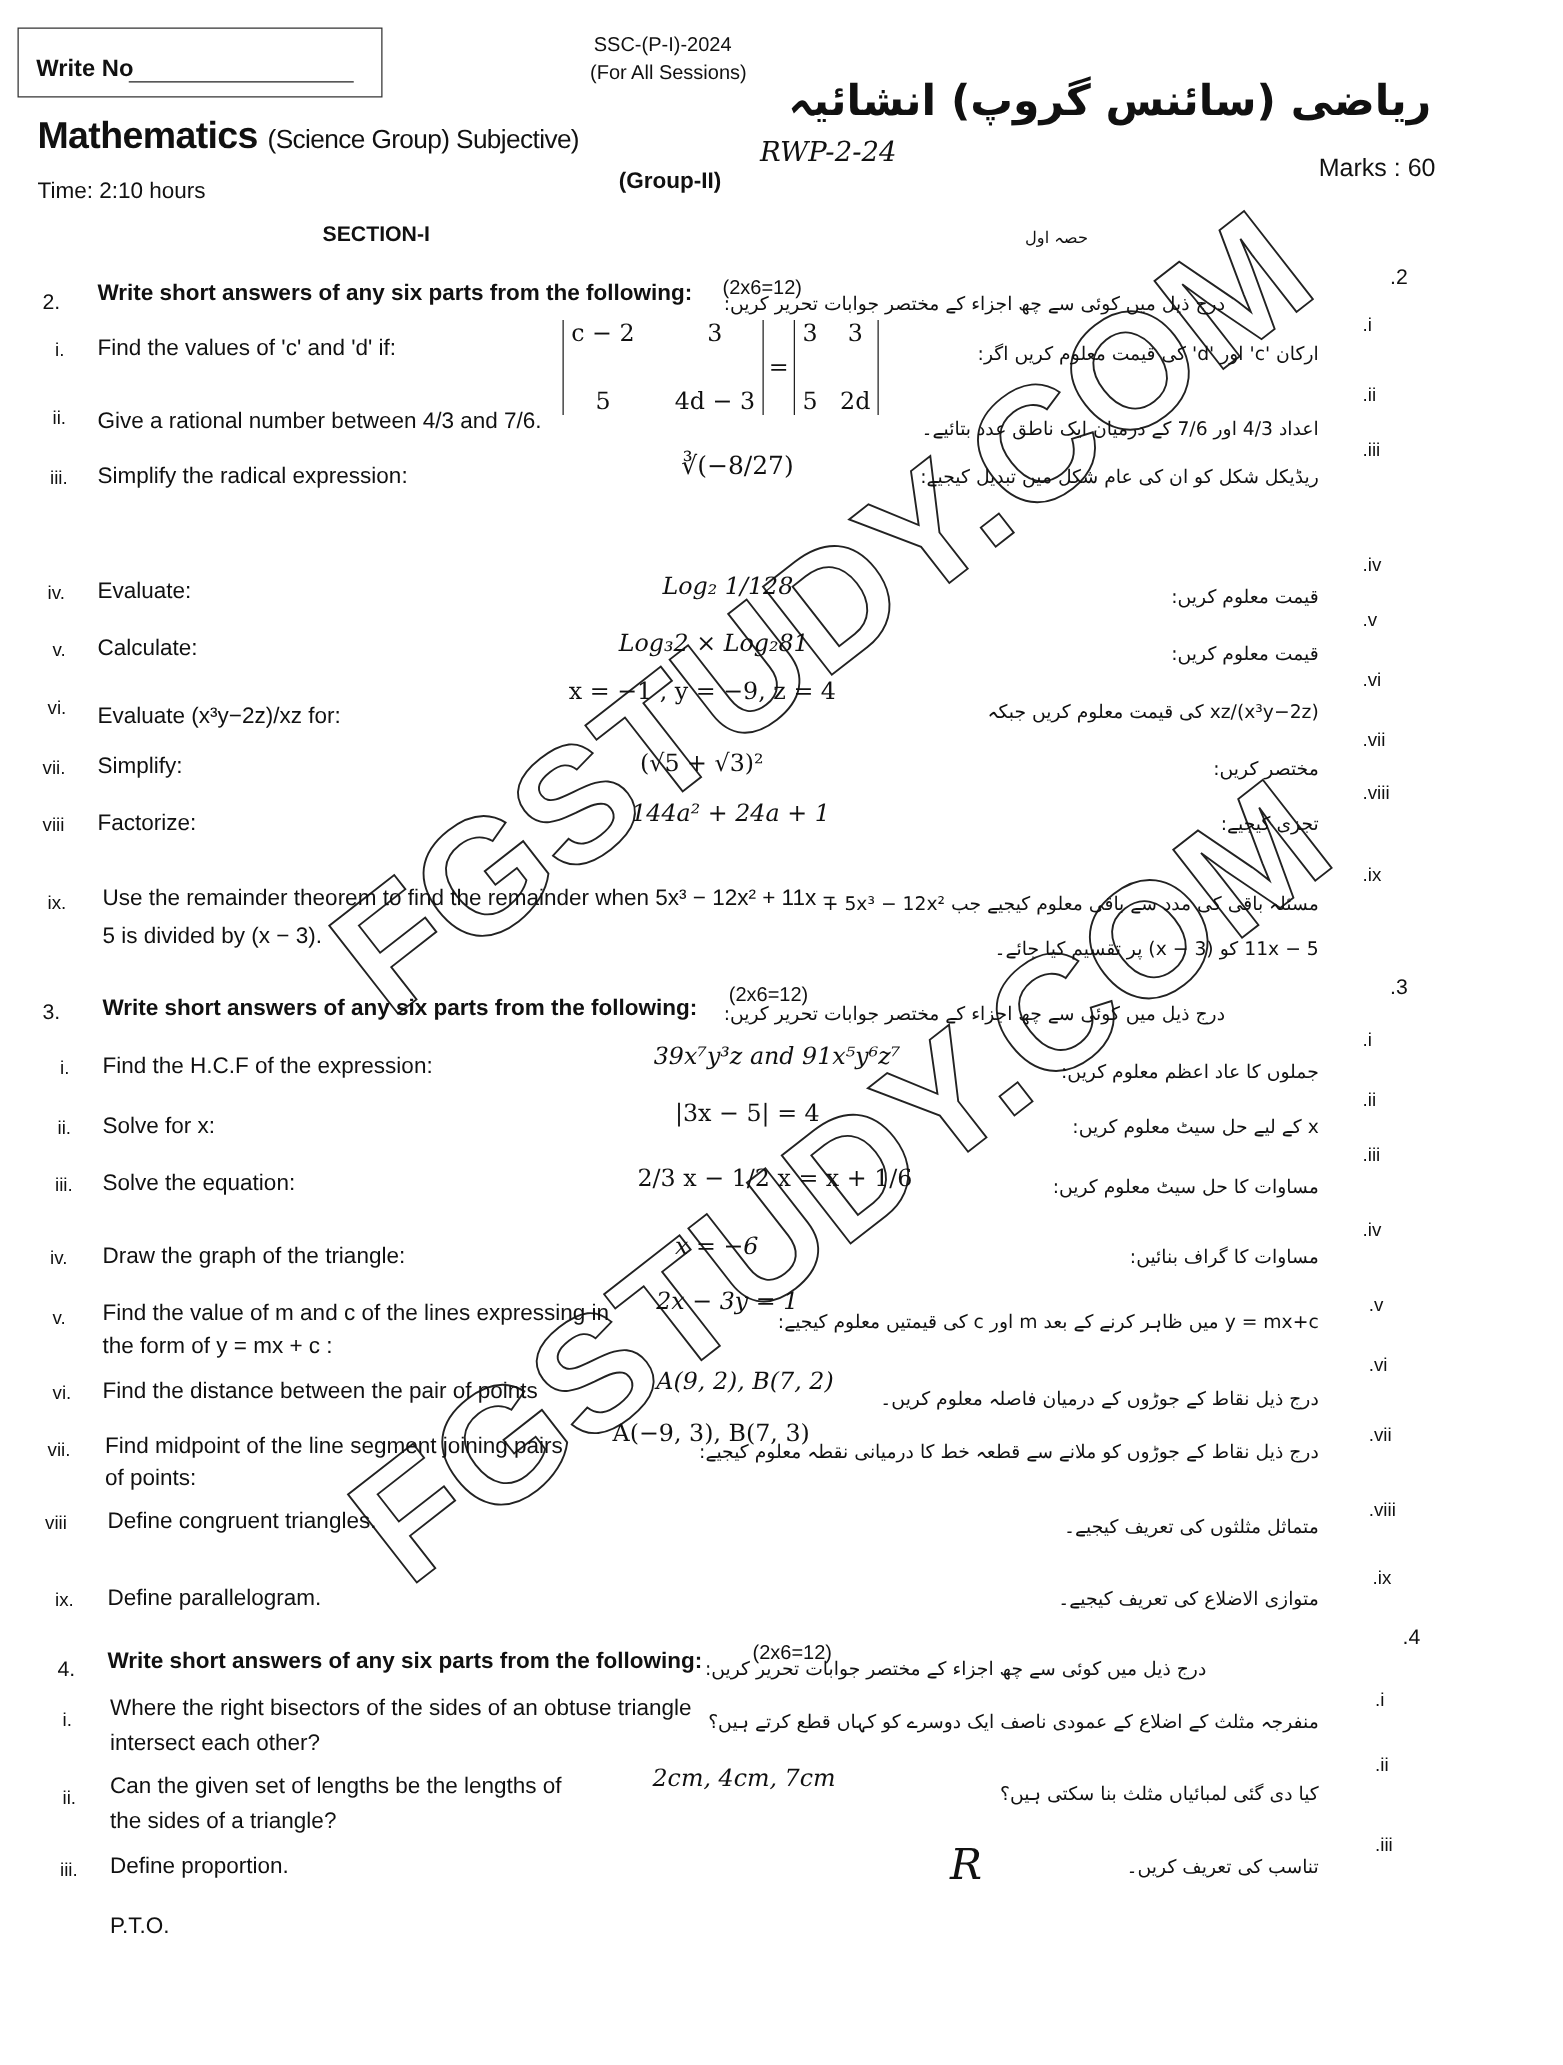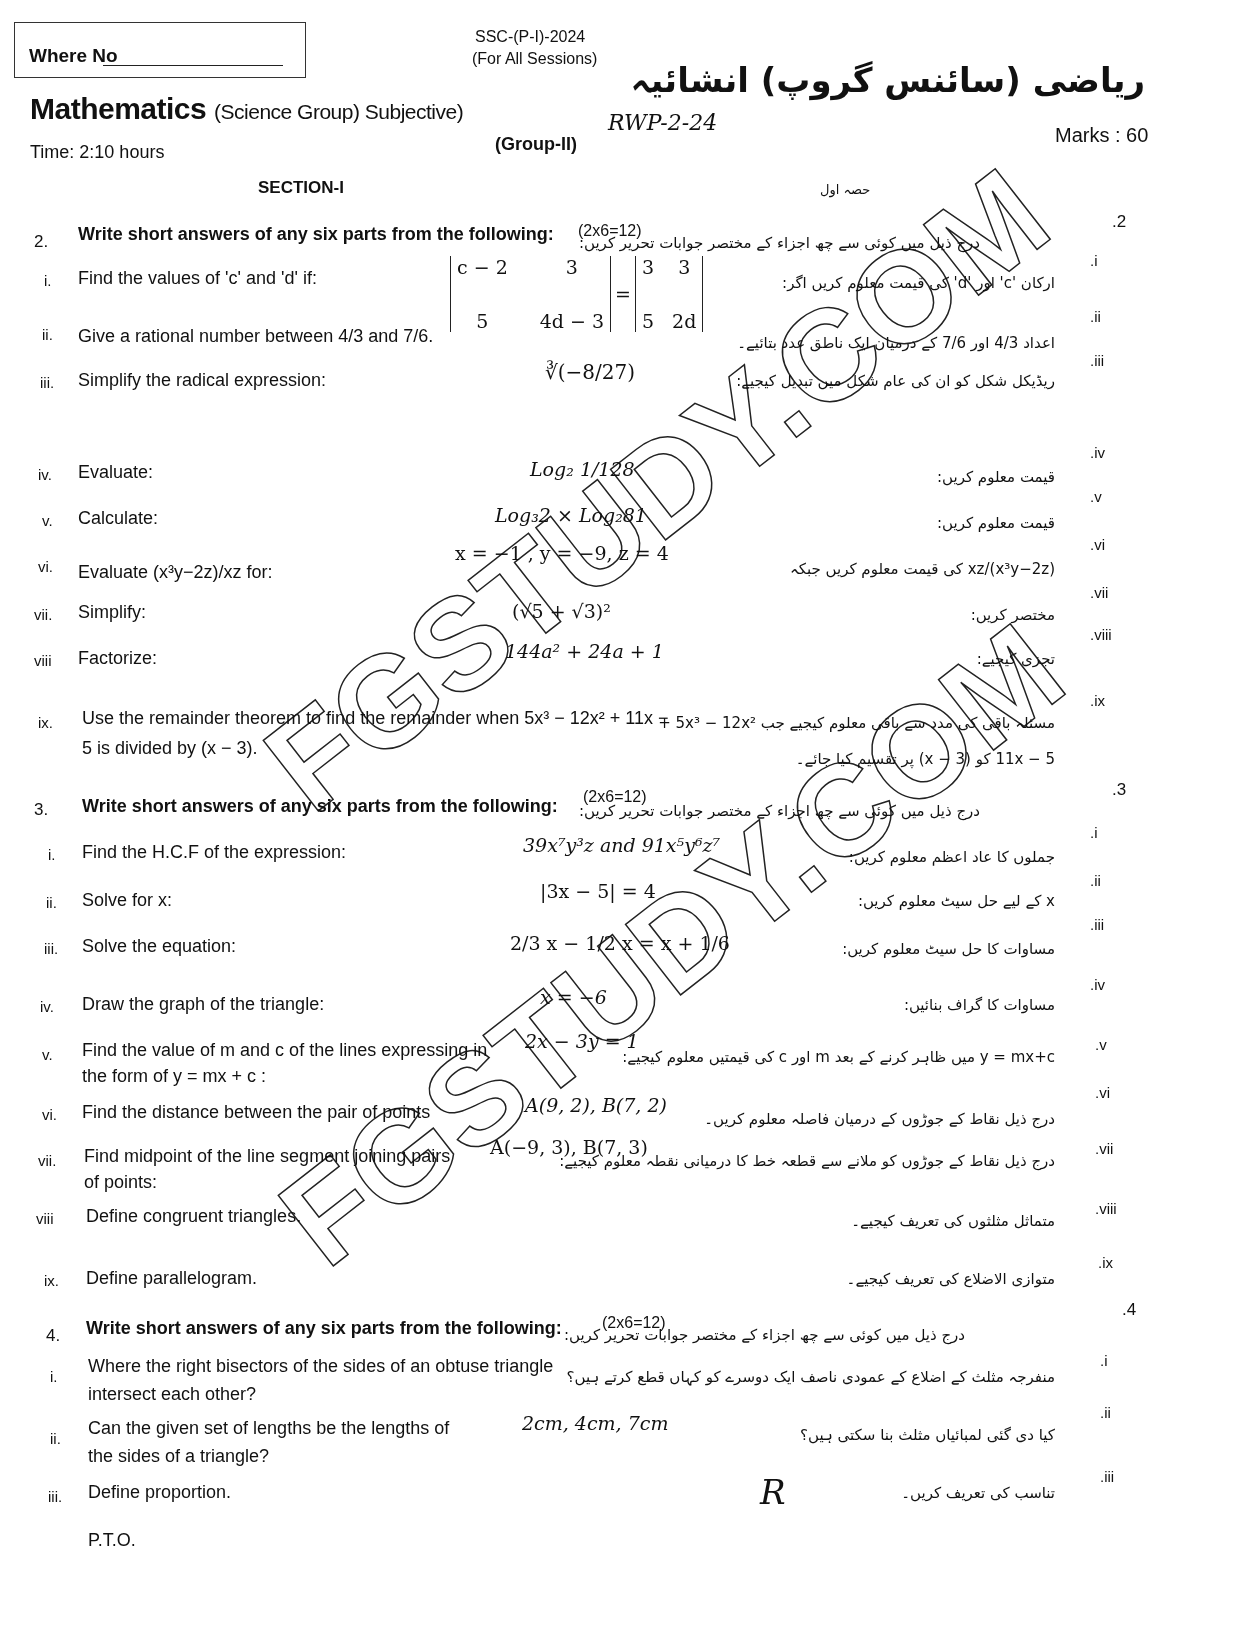--- a/index.html
+++ b/index.html
@@ -24,21 +24,21 @@
   .watermark{font-family:"Liberation Sans",sans-serif;font-weight:bold;font-size:130px;
              color:transparent;-webkit-text-stroke:1.5px #222;transform-origin:left bottom;}
   .matrix{display:inline-flex;align-items:center;gap:4px;}
   .mat{display:inline-grid;grid-template-columns:auto auto;column-gap:36px;row-gap:2px;
        border-left:1.5px solid #222;border-right:1.5px solid #222;padding:0 6px;text-align:center;gap:32px;}
 </style>
 </head>
 <body>
 
 <div class="abs rollbox">
-  <span>Where No</span>
+  <span>Write No</span>
   <div class="line"></div>
 </div>
 <div class="abs hdr-c" style="left:475px;top:28px;">SSC-(P-I)-2024</div>
 <div class="abs hdr-c" style="left:472px;top:50px;">(For All Sessions)</div>
 <div class="abs urdu urdu-title">ریاضی (سائنس گروپ) انشائیہ</div>
 
 <div class="abs title">
   <span>Mathematics</span>
   <small>(Science Group) Subjective)</small>
 </div>

